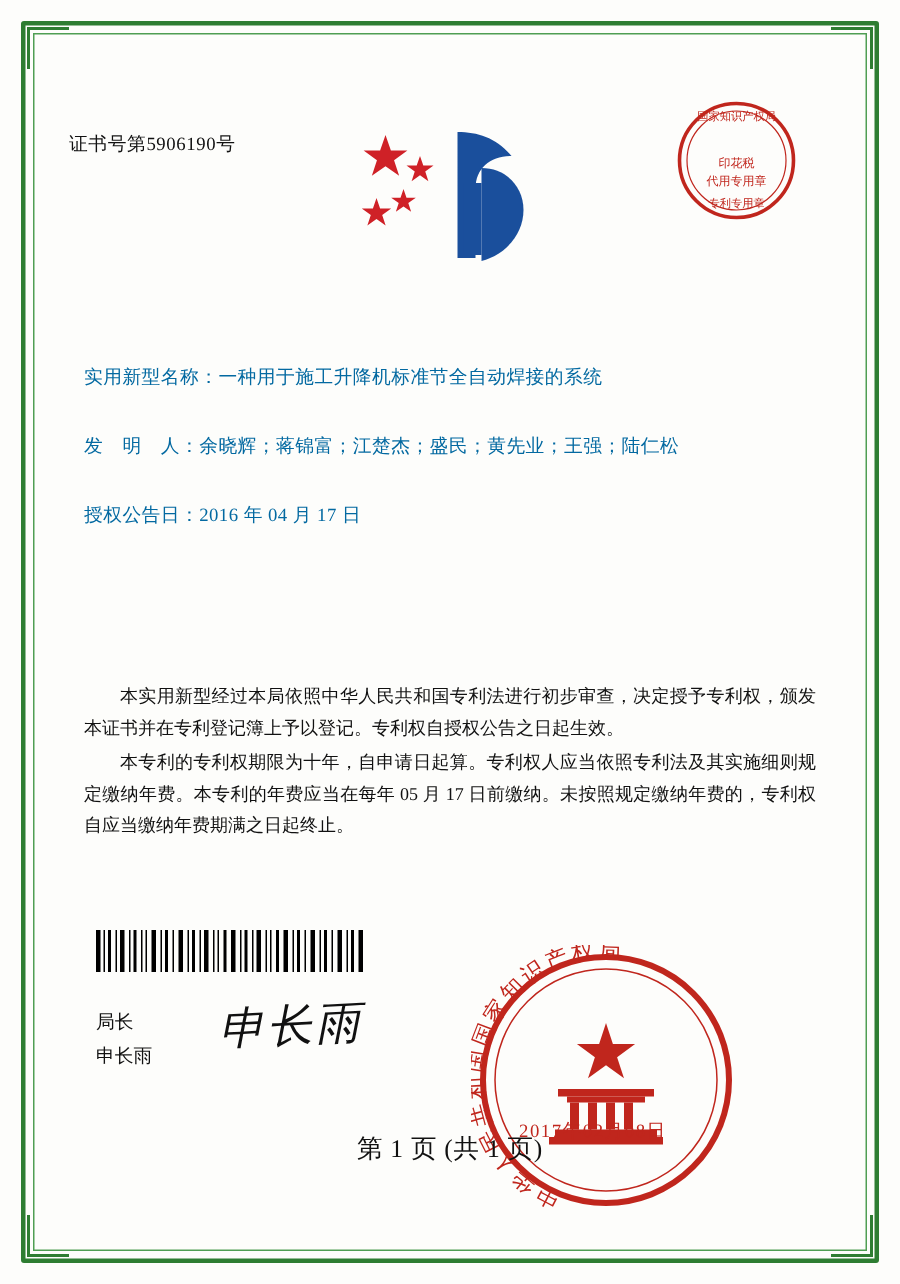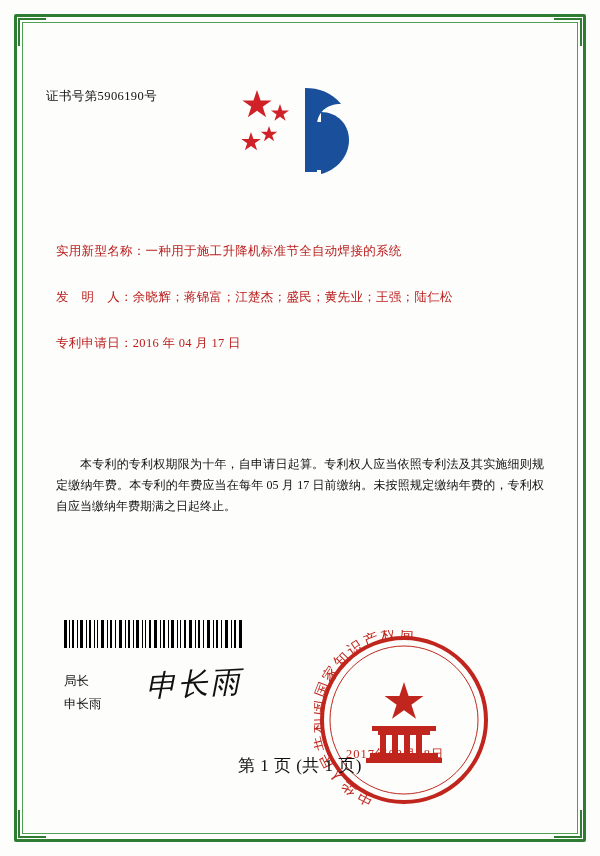--- a/index.html
+++ b/index.html
@@ -99,21 +99,21 @@
   }
 
   .fields {
     position: absolute;
     left: 10px;
     right: 10px;
     top: 196px;
   }
   .field {
     font-size: 12.5px;
-    color: #b91c1c;
+    color: #0369a1;
     margin-bottom: 27px;
     line-height: 1.5;
     letter-spacing: 0.3px;
   }
   .field .lbl { display: inline; }
   .field .val { display: inline; }
 
   .paragraphs {
     position: absolute;
     left: 10px;
@@ -217,35 +217,48 @@
           <polygon points="55,22 57.2,28.4 64,28.4 58.5,32.4 60.6,38.8 55,34.8 49.4,38.8 51.5,32.4 46,28.4 52.8,28.4"></polygon>
           <polygon points="44,44 46,49.8 52.2,49.8 47.2,53.4 49.1,59.2 44,55.6 38.9,59.2 40.8,53.4 35.8,49.8 42,49.8"></polygon>
           <polygon points="26,50 28.4,57 35.8,57 29.8,61.3 32.1,68.3 26,64 19.9,68.3 22.2,61.3 16.2,57 23.6,57"></polygon>
         </g>
         <path d="M80 6 L80 90 L92 90 L92 44 C92 30 102 22 116 22 C106 10 94 6 80 6 Z" fill="#1a4f9c"></path>
         <path d="M96 30 C112 30 124 42 124 58 C124 74 112 88 96 92 L96 62 C96 46 96 38 96 30 Z" fill="#1a4f9c"></path>
         <path d="M84 40 L84 88 L96 88 L96 40 Z" fill="#1a4f9c"></path>
       </svg>
     </div>
 
+    <div class="seal-top">
+      <svg viewBox="0 0 82 82" width="82" height="82" aria-hidden="true">
+        <circle cx="41" cy="41" r="38" fill="none" stroke="#c0261d" stroke-width="2.4"></circle>
+        <circle cx="41" cy="41" r="33" fill="none" stroke="#c0261d" stroke-width="0.8"></circle>
+        <g fill="#c0261d" font-family="DejaVu Serif, serif" font-size="7.5">
+          <text x="41" y="14" text-anchor="middle">国家知识产权局</text>
+          <text x="41" y="45" text-anchor="middle" font-size="8">印花税</text>
+          <text x="41" y="57" text-anchor="middle" font-size="8">代用专用章</text>
+          <text x="41" y="72" text-anchor="middle">专利专用章</text>
+        </g>
+      </svg>
+    </div>
 
 
     <div class="fields">
       <div class="field">
         <span class="lbl">实用新型名称：</span><span class="val">一种用于施工升降机标准节全自动焊接的系统</span>
       </div>
       <div class="field">
         <span class="lbl">发　明　人：</span><span class="val">余晓辉；蒋锦富；江楚杰；盛民；黄先业；王强；陆仁松</span>
       </div>
       <div class="field">
-        <span class="lbl">专利申请日：</span><span class="val">2016 年 04 月 17 日</span>
+        <span class="lbl">授权公告日：</span><span class="val">2016 年 04 月 17 日</span>
       </div>
     </div>
 
     <div class="paragraphs">
+      <p>本实用新型经过本局依照中华人民共和国专利法进行初步审查，决定授予专利权，颁发本证书并在专利登记簿上予以登记。专利权自授权公告之日起生效。</p>
       <p>本专利的专利权期限为十年，自申请日起算。专利权人应当依照专利法及其实施细则规定缴纳年费。本专利的年费应当在每年 05 月 17 日前缴纳。未按照规定缴纳年费的，专利权自应当缴纳年费期满之日起终止。</p>
     </div>
 
     <div class="barcode">
       <i style="left:0px;width:3px"></i>
         <i style="left:5px;width:1px"></i>
         <i style="left:8px;width:2px"></i>
       <i style="left:13px;width:1px"></i>
         <i style="left:16px;width:3px"></i>
         <i style="left:22px;width:1px"></i>

